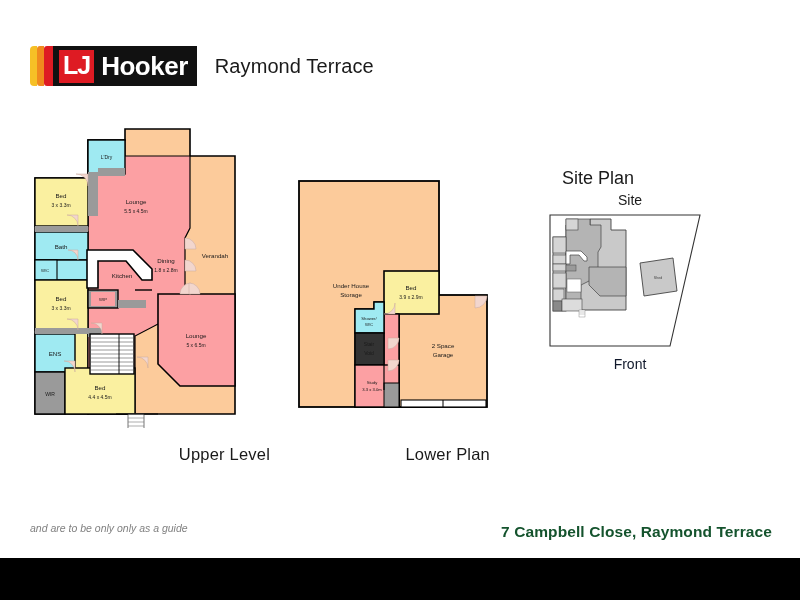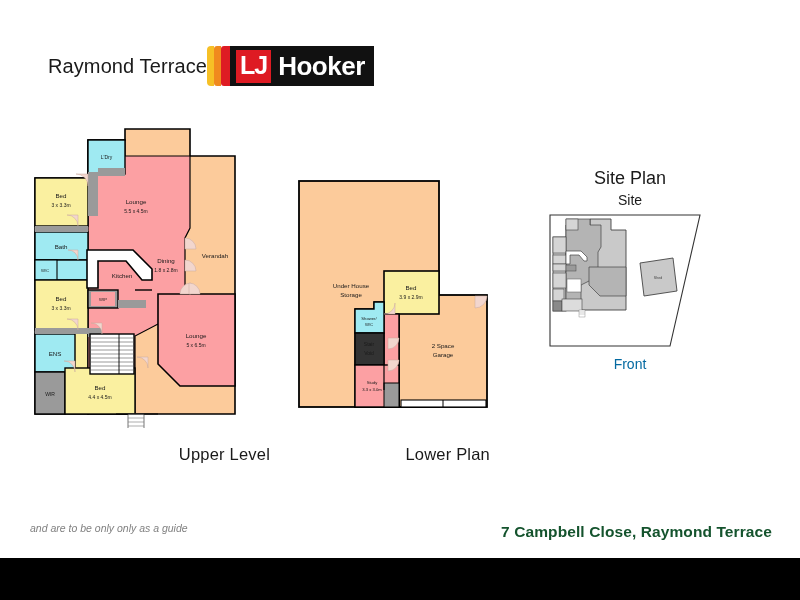--- a/index.html
+++ b/index.html
@@ -79,30 +79,30 @@
     font-size: 16.5px;
     color: #1a1a1a;
     text-align: right;
     letter-spacing: 0.2px;
   }
 
   #upper-caption { left: 40px; top: 445px; width: 230px; }
   #lower-caption { left: 290px; top: 445px; width: 200px; }
 
   #site-title {
-    position: absolute; left: 530px; top: 168px; width: 200px;
+    position: absolute; left: 498px; top: 168px; width: 200px;
     text-align: center; font-size: 18px; color: #1a1a1a;
   }
   #site-back {
     position: absolute; left: 530px; top: 192px; width: 200px;
     text-align: center; font-size: 14px; color: #1a1a1a;
   }
   #site-front {
     position: absolute; left: 530px; top: 356px; width: 200px;
-    text-align: center; font-size: 14px; color: #0369a1;
+    text-align: center; font-size: 14px; color: #0f172a;
   }
 
   
   #disclaimer {
     position: absolute;
     left: 30px;
     top: 521px;
     font-size: 10.5px;
     font-style: italic;
     color: #808080;
@@ -129,30 +129,30 @@
   
   text { font-family: "Liberation Sans", sans-serif; fill: #1a1a1a; }
   .rm { font-size: 6.2px; text-anchor: middle; }
   .rm-sm { font-size: 5px; text-anchor: middle; }
   .rm-xs { font-size: 4.2px; text-anchor: middle; }
 </style>
 </head>
 <body>
 
 <div id="header">
-  <div id="branch-name">Raymond Terrace</div>
   <div id="logo-block">
     <div class="logo-band b1"></div>
     <div class="logo-band b2"></div>
     <div class="logo-band b3"></div>
     <div id="logo-dark">
       <span id="logo-lj">LJ</span>
       <span id="logo-hooker">Hooker</span>
     </div>
   </div>
+  <div id="branch-name">Raymond Terrace</div>
 </div>
 
 <svg class="plan-svg" id="upper-plan" style="left:30px; top:128px;" width="250" height="300" viewBox="0 0 250 300">
 
   <path d="M58,50 L58,12 L95,12 L95,1 L160,1 L160,28 L205,28 L205,286 L58,286 Z" fill="#FCCB9B" stroke="#000" stroke-width="1.6"></path>
 
   <rect x="5" y="50" width="53" height="236" fill="#FAF0A0" stroke="#000" stroke-width="1.6"></rect>
 
   <path d="M58,50 L58,286 L105,286 L105,208 L128,196 L155,196 L155,110 L160,100 L160,28 L95,28 L95,12 L58,12 Z" fill="#FCA0A3" stroke="#000" stroke-width="1.2"></path>
 

